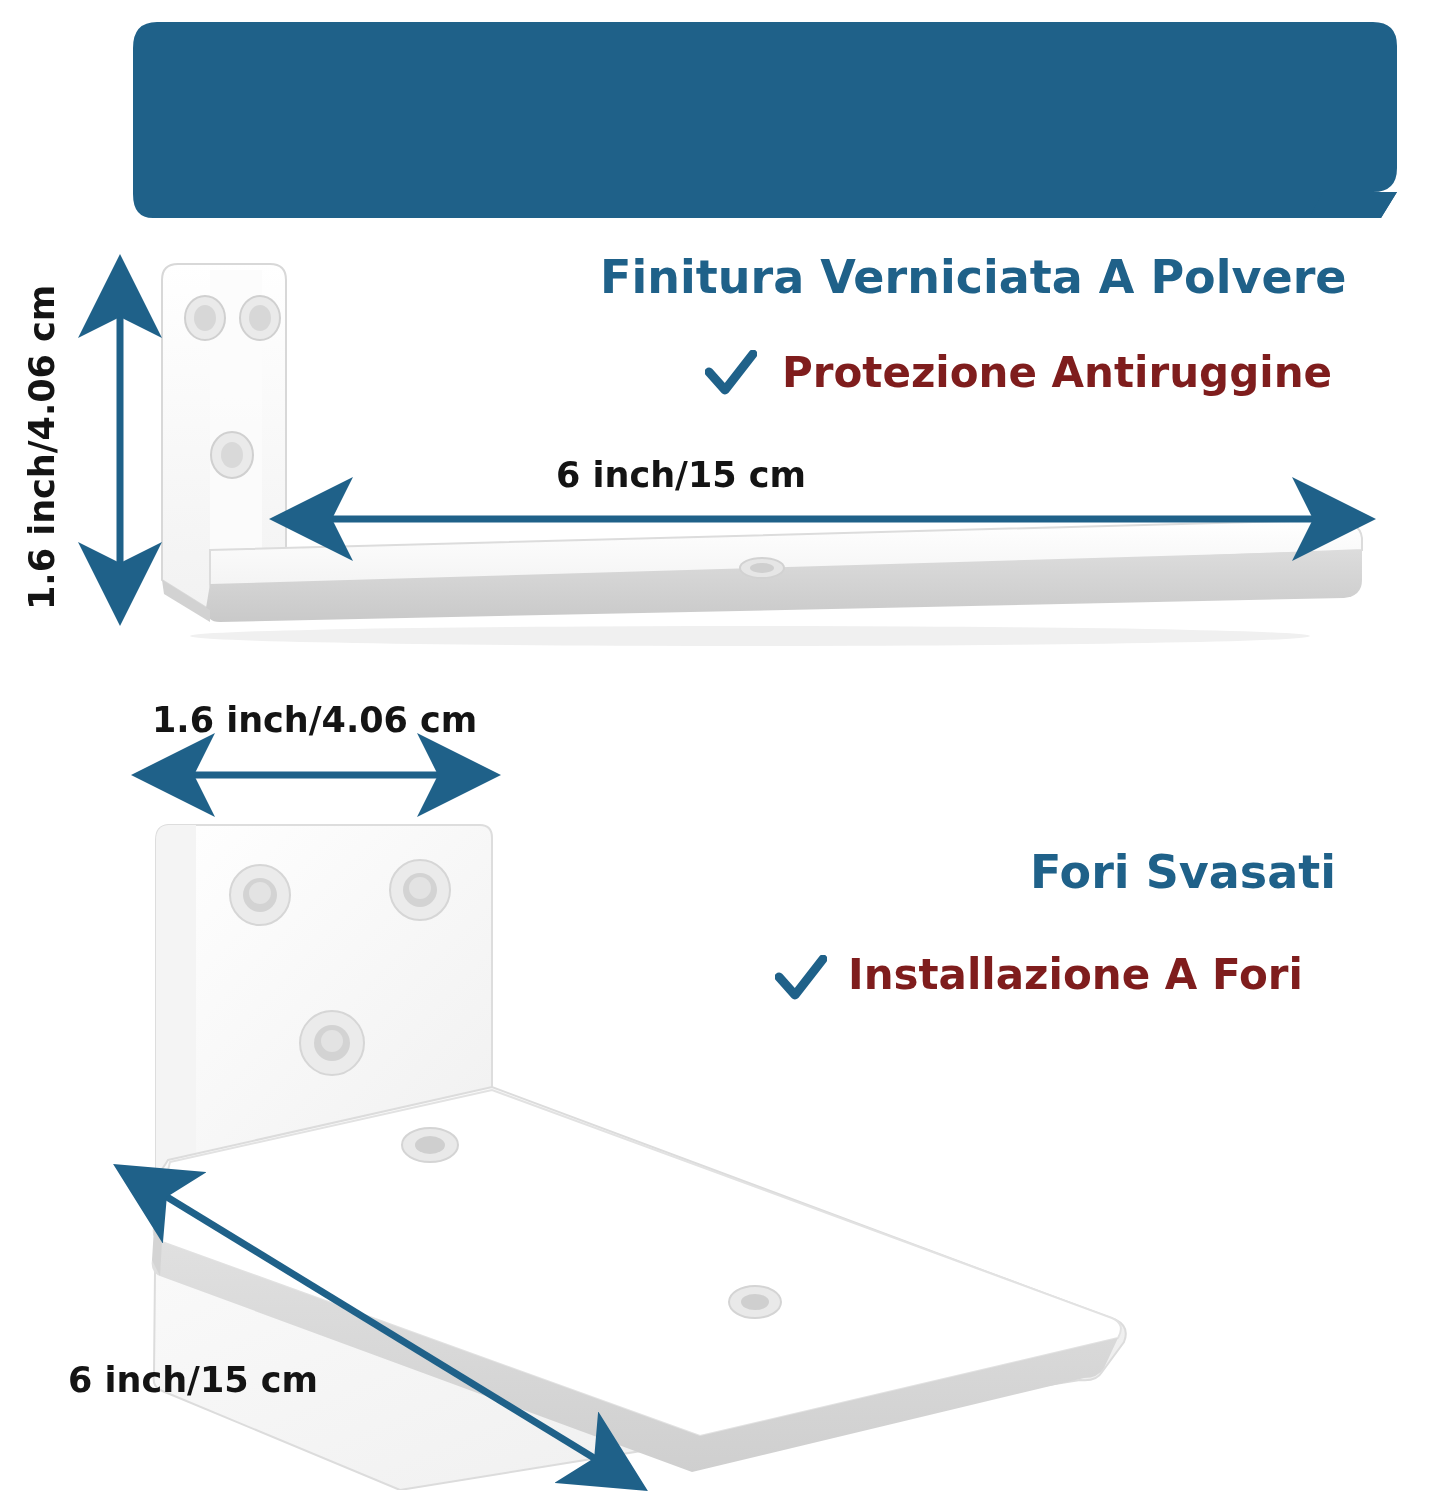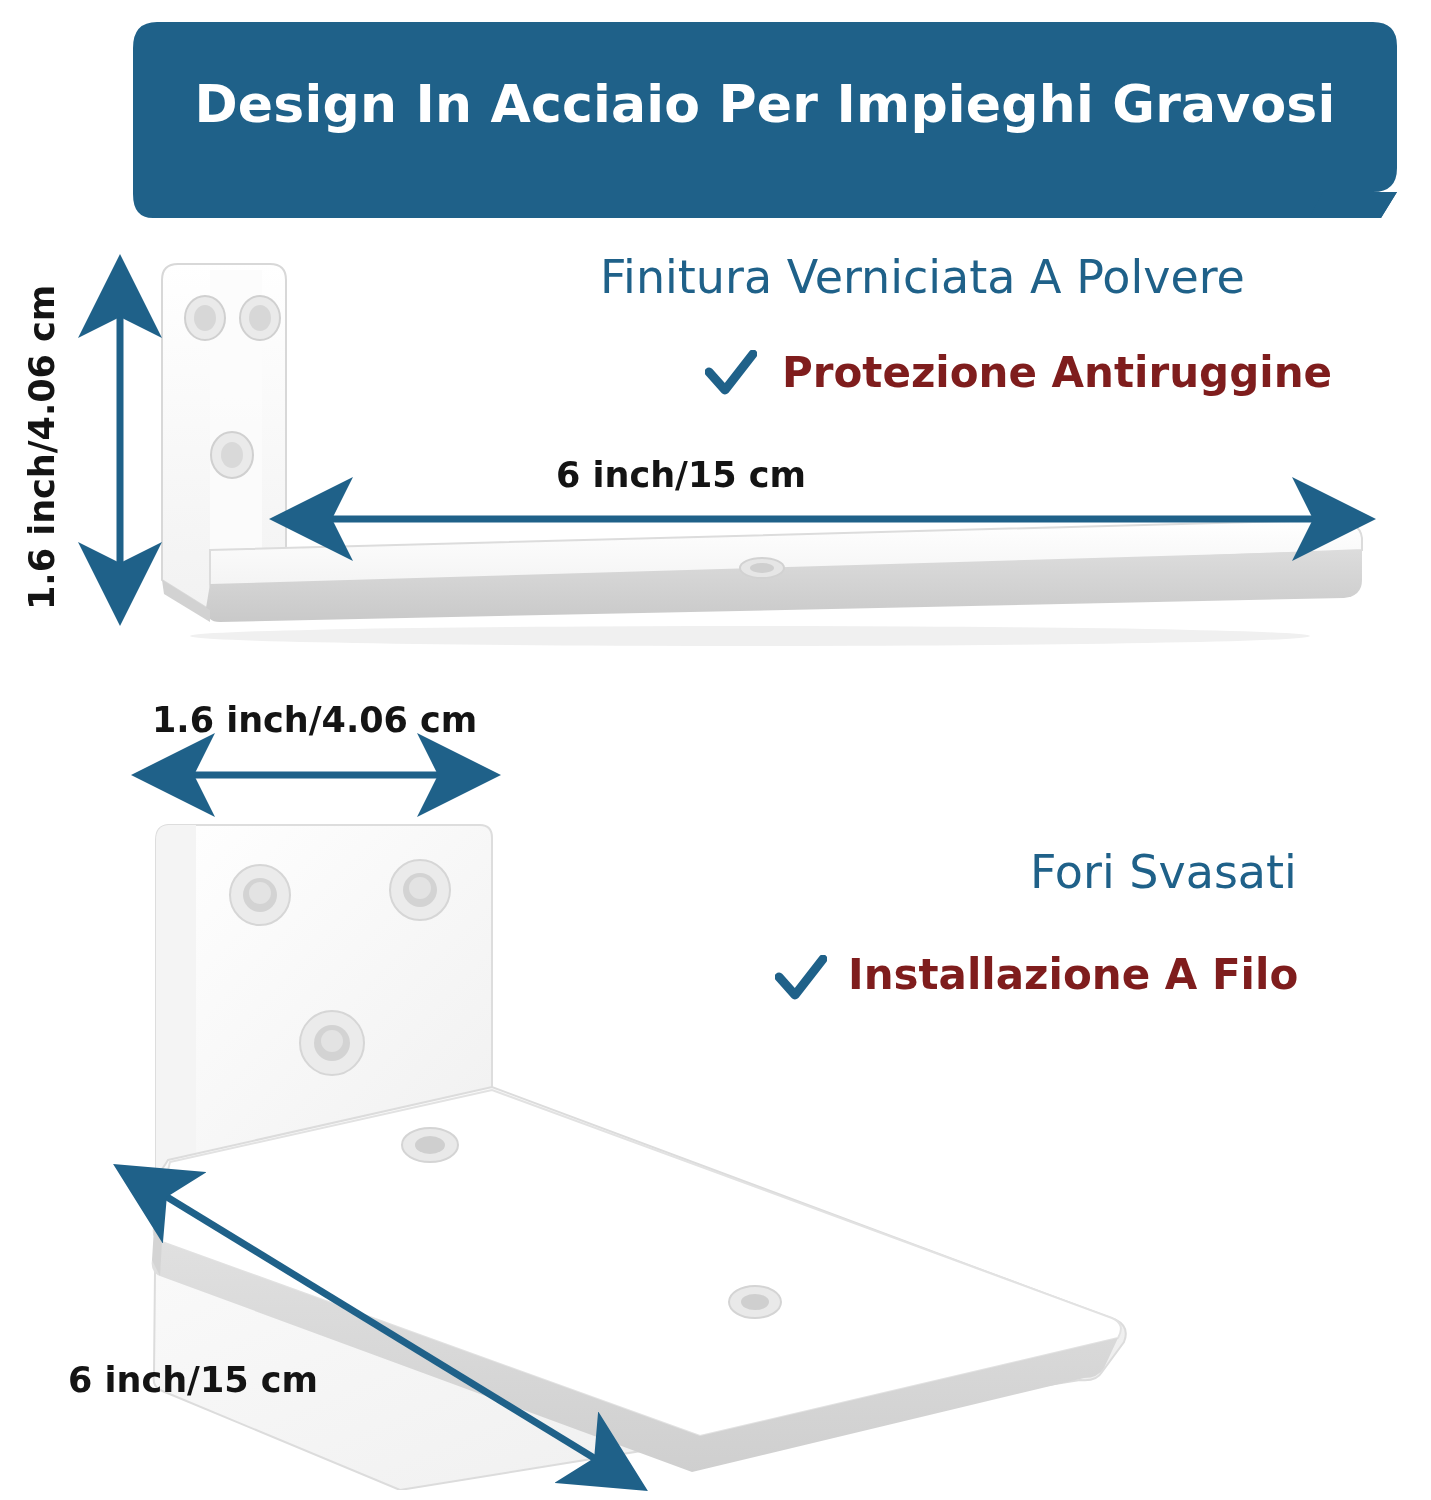--- a/index.html
+++ b/index.html
@@ -44,21 +44,21 @@
     letter-spacing: 0.2px;
     text-align: center;
     padding-bottom: 6px;
     box-sizing: border-box;
   }
 
   
   .feature-heading {
     position: absolute;
     font-size: 46px;
-    font-weight: normal;
+    font-weight: bold;
     color: #1f6189;
     white-space: nowrap;
   }
   .feature-sub {
     position: absolute;
     font-size: 42px;
     font-weight: bold;
     color: #7f1d1d;
     white-space: nowrap;
   }
@@ -94,36 +94,35 @@
   }
 </style>
 </head>
 <body>
 
 <div class="banner">
   <svg width="1264" height="196" viewBox="0 0 1264 196">
     <path d="M24,0 H1240 Q1264,0 1264,24 V146 Q1264,170 1240,170 H1264 L1248,196 L20,196 Q0,196 0,172 V26 Q0,0 24,0 Z" fill="#1f6189"></path>
     <path d="M1190,170 H1264 L1248,196 H1176 Z" fill="#1f6189"></path>
   </svg>
-  <div class="banner-title">Design In Acciaio Per Impieghi Gravosi</div>
 </div>
 
 <div class="feature-heading" style="left:600px; top:250px;">Finitura Verniciata A Polvere</div>
 
 <svg class="check" style="left:705px; top:350px;" width="52" height="48" viewBox="0 0 52 48">
   <path d="M4,22 L20,40 L48,4" fill="none" stroke="#1f6189" stroke-width="9" stroke-linecap="round" stroke-linejoin="round"></path>
 </svg>
 <div class="feature-sub" style="left:782px; top:348px;">Protezione Antiruggine</div>
 
 <div class="feature-heading" style="left:1030px; top:845px;">Fori Svasati</div>
 
 <svg class="check" style="left:775px; top:955px;" width="52" height="48" viewBox="0 0 52 48">
   <path d="M4,22 L20,40 L48,4" fill="none" stroke="#1f6189" stroke-width="9" stroke-linecap="round" stroke-linejoin="round"></path>
 </svg>
-<div class="feature-sub" style="left:848px; top:950px;">Installazione A Filo</div>
+<div class="feature-sub" style="left:848px; top:950px;">Installazione A Fori</div>
 
 <svg class="bracket-svg" style="left:150px; top:250px;" width="1250" height="400" viewBox="0 0 1250 400">
   <defs>
     <linearGradient id="topFace" x1="0" y1="0" x2="0" y2="1">
       <stop offset="0%" stop-color="#ffffff"></stop>
       <stop offset="100%" stop-color="#f2f2f2"></stop>
     </linearGradient>
     <linearGradient id="sideFace" x1="0" y1="0" x2="1" y2="0">
       <stop offset="0%" stop-color="#e4e4e4"></stop>
       <stop offset="100%" stop-color="#f7f7f7"></stop>

